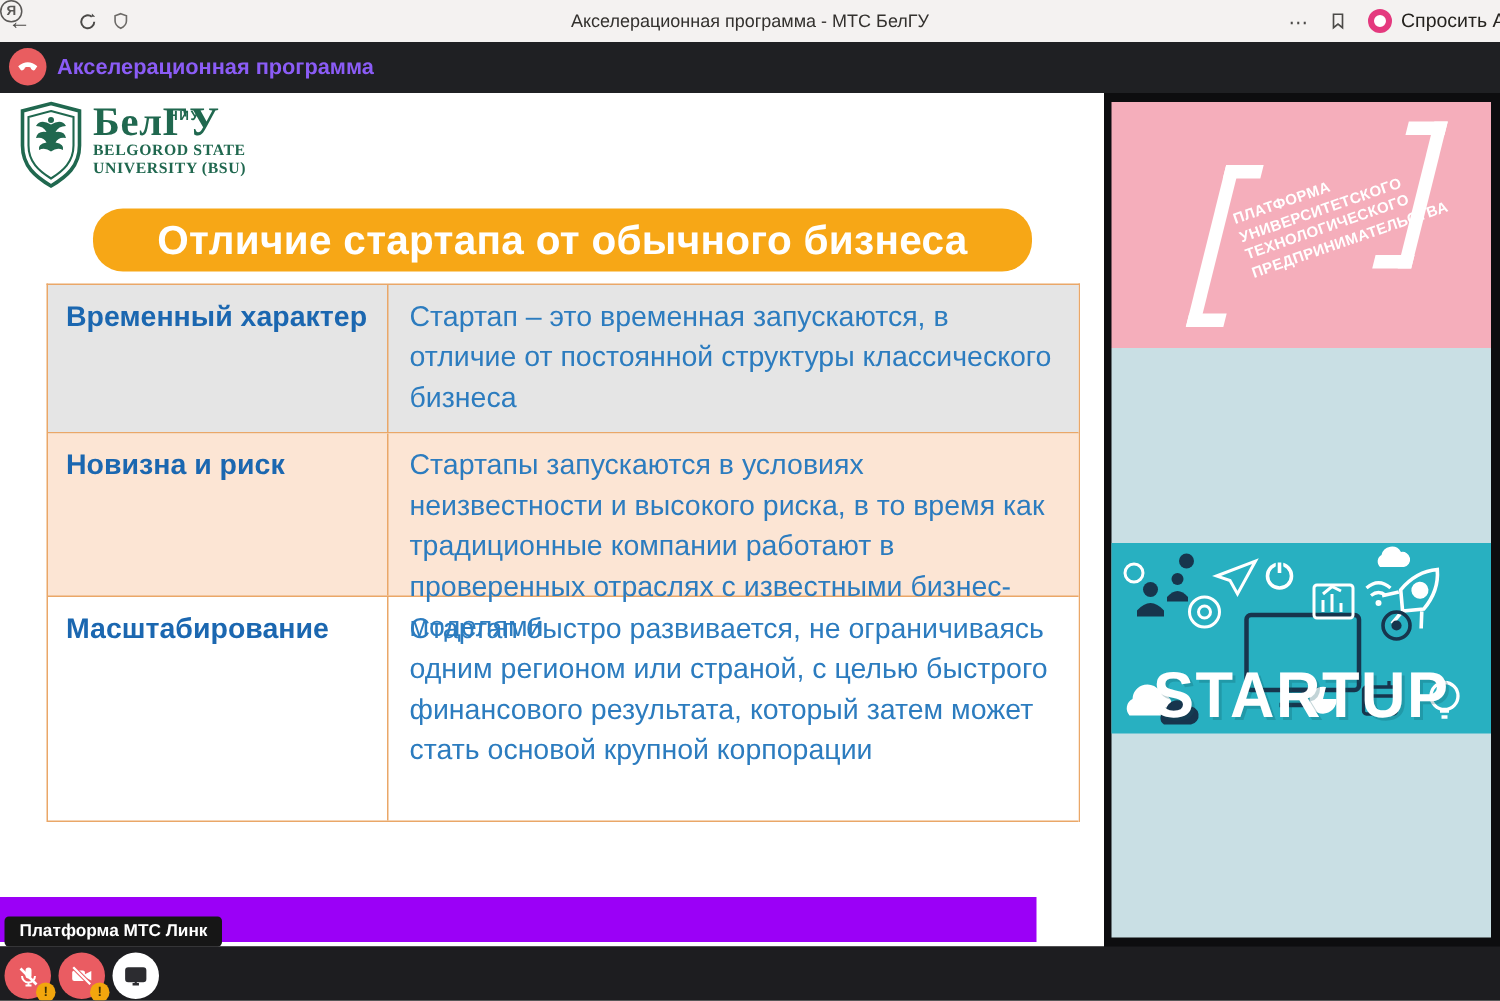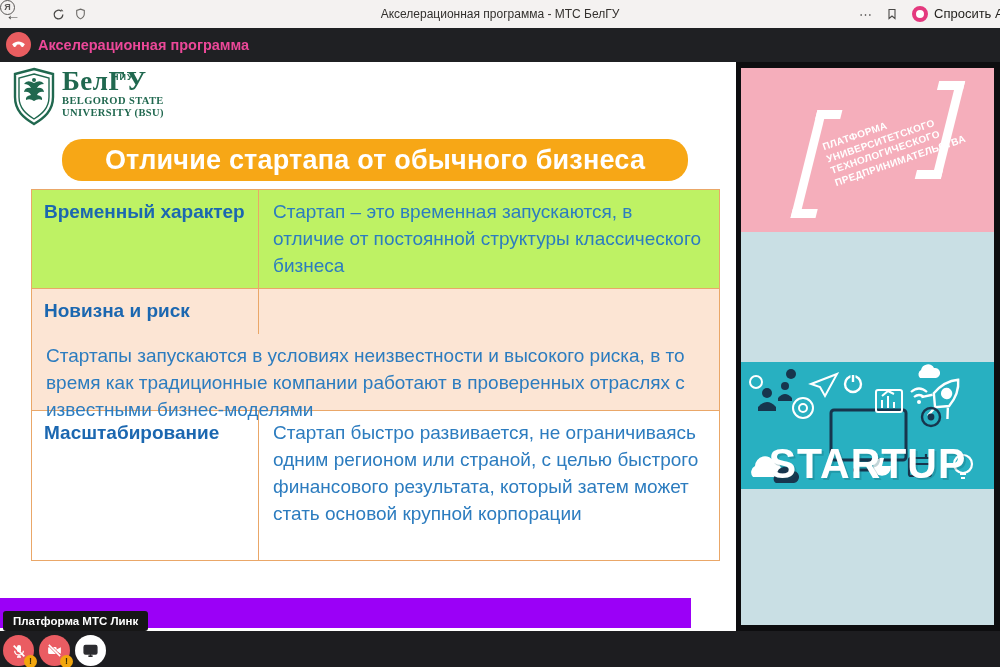--- a/index.html
+++ b/index.html
@@ -16,21 +16,21 @@
   .url-text { position:absolute; left:90px; top:0; height:28px; line-height:28px; font-size:10px; color:#25231f;margin-top:40px; }
   .tab-title { position:absolute; left:300px; width:400px; top:0; height:28px; line-height:28px; text-align:center; font-size:12px; color:#33312e; }
   .more { left:856px; width:20px; font-size:13px; letter-spacing:1px; }
   .bookmark { left:883px; width:18px; }
   .alice-ring { position:absolute; left:912px; top:6px; width:16px; height:16px; border:4.5px solid #e4397e; border-radius:50%; background:#fff; cursor:pointer; }
   .ask-alice { position:absolute; left:934px; top:0; height:28px; line-height:28px; font-size:13px; color:#25231f; white-space:nowrap; cursor:pointer; }
 
   
   .meet-header { position:absolute; left:0; top:28px; width:1000px; height:34px; background:#1f2023; display:flex; align-items:center; }
   .endcall-btn { position:absolute; left:6px; top:4px; width:25px; height:25px; border-radius:50%; background:#e95d60; display:flex; align-items:center; justify-content:center; cursor:pointer; }
-  .meet-title { position:absolute; left:38px; top:0; height:43px; line-height:34px; color:#ec4899; font-size:14.5px; font-weight:700;text-align:right; }
+  .meet-title { position:absolute; left:38px; top:0; height:43px; line-height:34px; color:#8b5cf6; font-size:14.5px; font-weight:700;text-align:right; }
 
   
   .content { position:absolute; left:0; top:62px; width:1000px; height:569px; background:#0d0d0f; }
   .slide { position:absolute; left:0; top:0; width:736px; height:569px; background:#ffffff; }
 
   
   .logo { position:absolute; left:12px; top:5px; display:flex; gap:6px; color:#20684f; }
   .logo-shield { flex:0 0 auto; }
   .logo-wordmark { position:relative; font-family:"Liberation Serif", serif; font-weight:700; font-size:27px; line-height:28px; letter-spacing:0.5px; }
   .logo-niu { position:absolute; left:50px; top:-4px; font-size:9px; letter-spacing:1px; font-family:"Liberation Sans", sans-serif; }
@@ -38,22 +38,22 @@
 
   
   .slide-title { position:absolute; left:62px; top:77px; width:626px; height:42px; background:#f7a716; color:#fff;
     font-size:27px; font-weight:600; text-align:center; line-height:42px; letter-spacing:0.2px;border-radius:20px; }
 
   
   .s-table { position:absolute; left:31px; top:127px; width:689px; border:1.5px solid #eaa768; border-bottom:none; }
   .t-row { display:flex; border-bottom:1.5px solid #eaa768; }
   .t-term { width:227px; border-right:1.5px solid #eaa768; padding:9px 12px; color:#1b67b0; font-weight:700; font-size:19px; line-height:1.4; }
   .t-desc { flex:1; padding:9px 14px; color:#2c7cbf; font-size:19px; line-height:1.42; }
-  .row-0 { height:99px; background:#bef264; }
-  .row-1 { height:122px; background:#fce5d4;flex-direction:column; }
+  .row-0 { height:99px; background:#e5e5e5; }
+  .row-1 { height:109px; background:#fce5d4; }
   .row-2 { height:150px; background:#ffffff; }
 
   .purple-bar { position:absolute; left:0; top:536px; width:691px; height:30px; background:#9b00f7; }
 
   
   .sidebar { position:absolute; left:741px; top:0; width:253px; height:569px; }
   .pink-card { position:absolute; left:0; top:6px; width:253px; height:164px; background:#f5aebb; overflow:hidden; }
   .bracket { position:absolute; }
   .bracket-l { left:63px; top:42px; width:25px; height:108px; border-left:9px solid #fff; border-top:9px solid #fff; border-bottom:9px solid #fff; transform:skewX(-14deg); }
   .bracket-r { left:186px; top:13px; width:26px; height:98px; border-right:9px solid #fff; border-top:9px solid #fff; border-bottom:9px solid #fff; transform:skewX(-14deg); }

